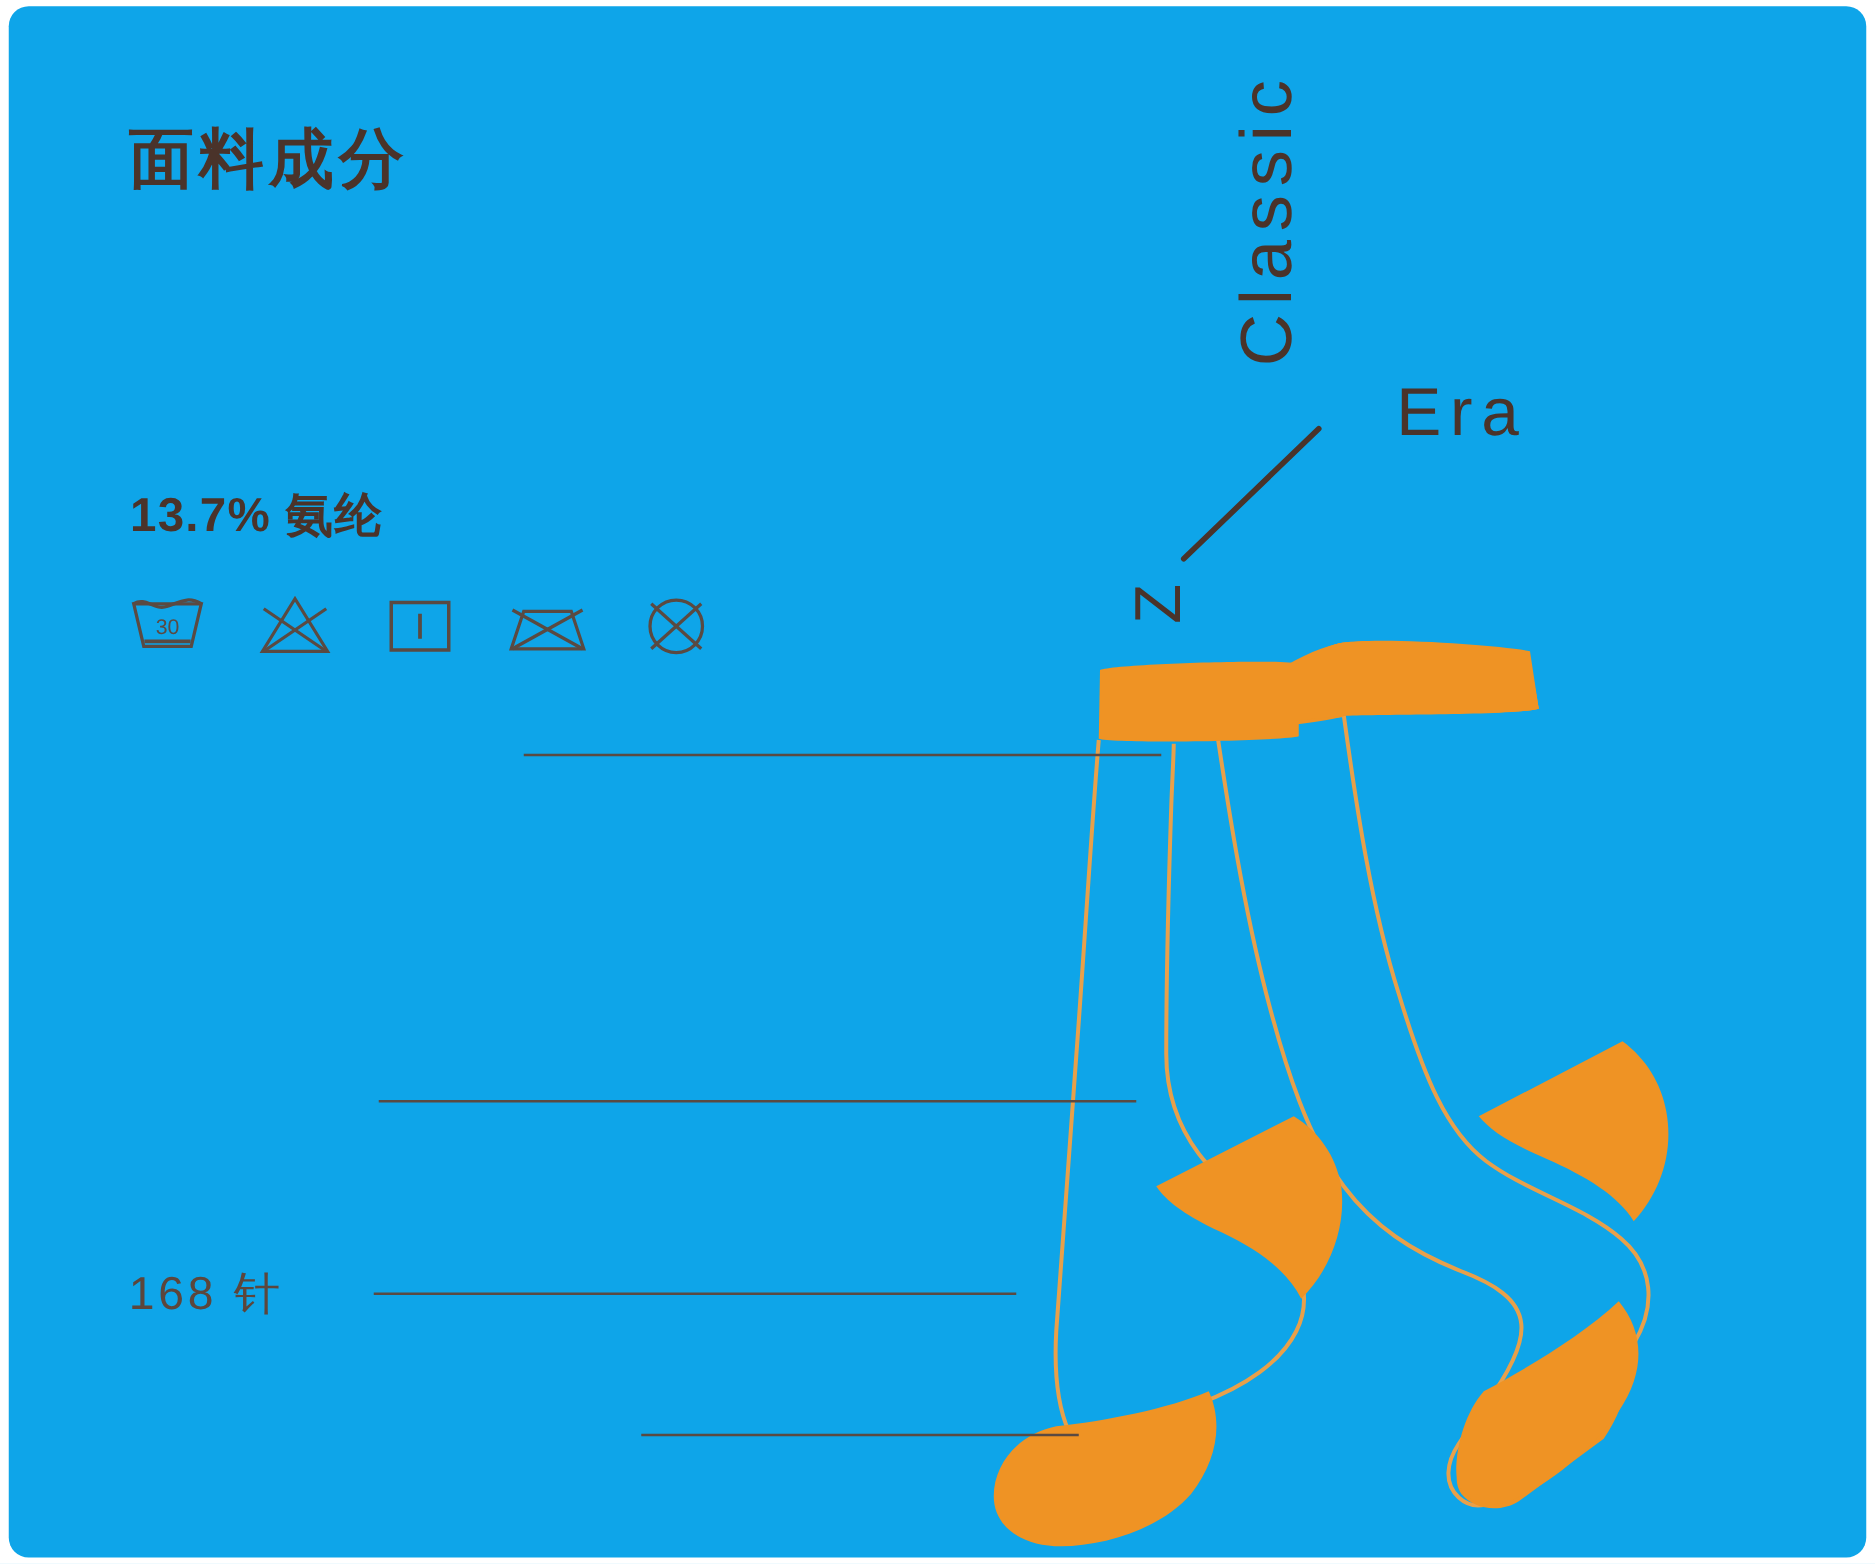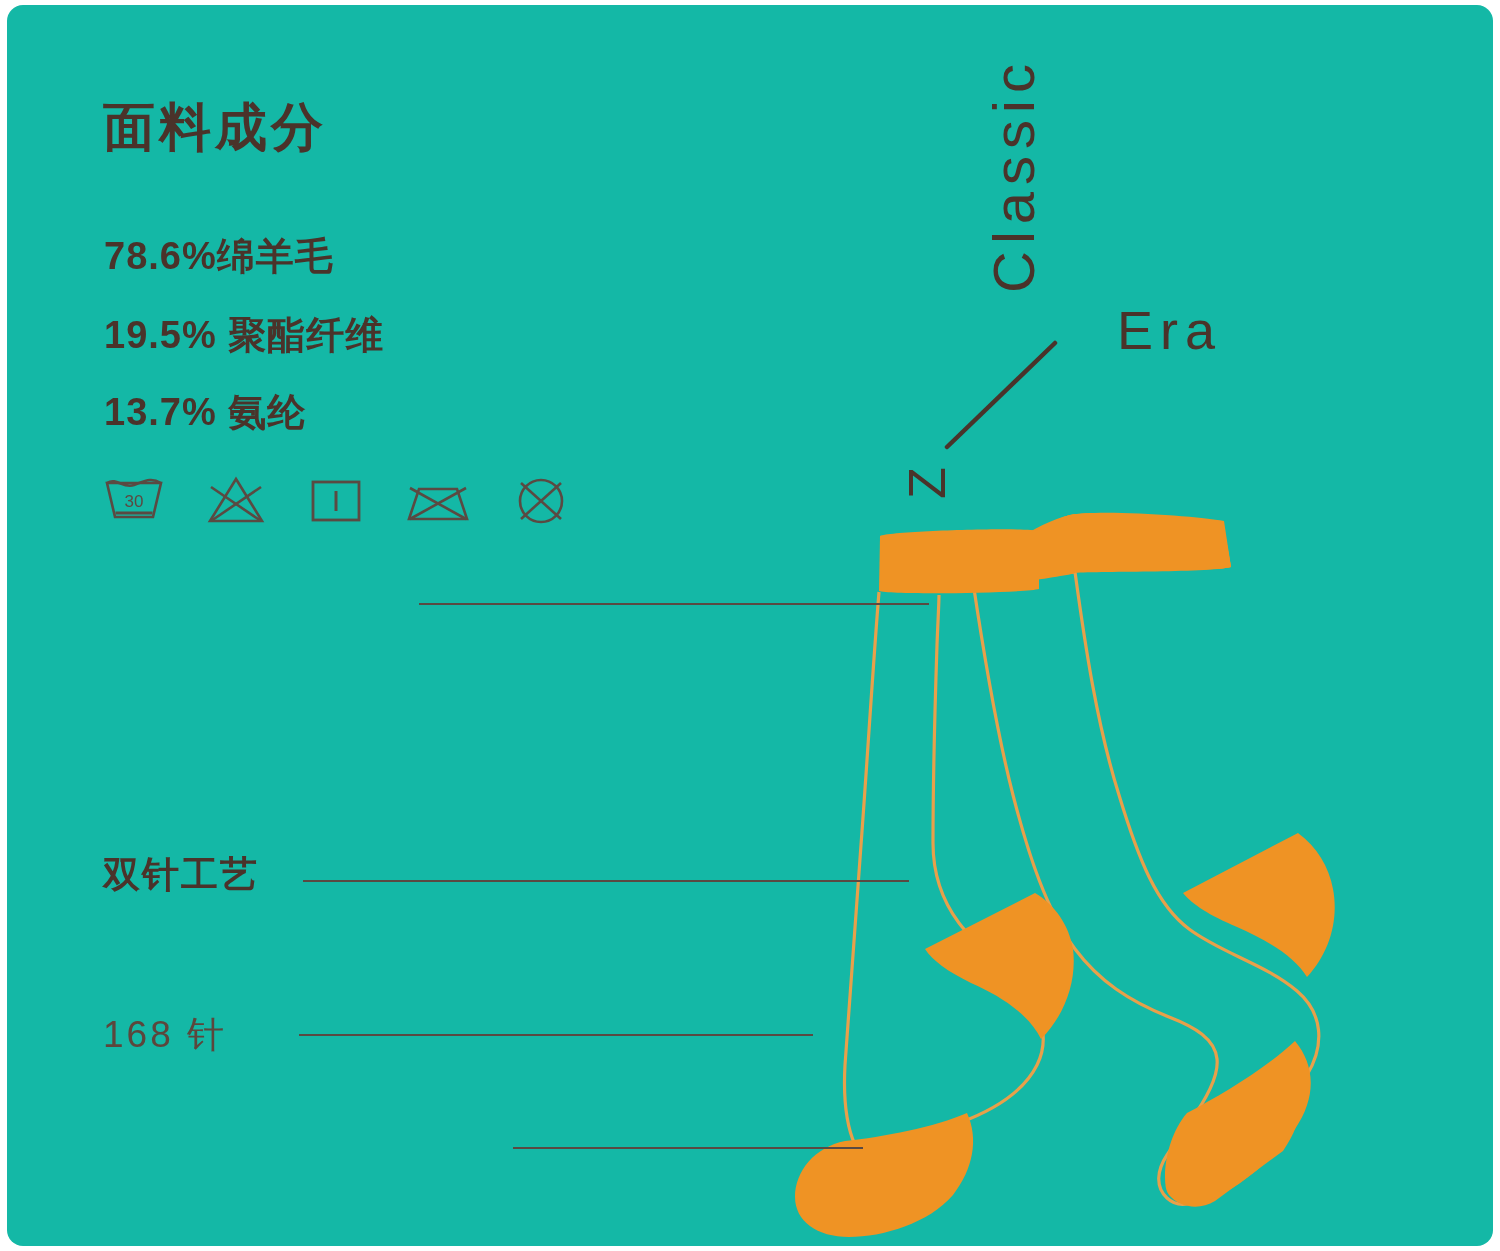--- a/index.html
+++ b/index.html
@@ -13,21 +13,21 @@
     overflow: hidden;
     font-family: "Liberation Sans", "DejaVu Sans", sans-serif;
   }
 
   #card {
     position: absolute;
     left: 7px;
     top: 5px;
     width: 1486px;
     height: 1241px;
-    background: #14b8a6;
+    background: #0ea5e9;
     border-radius: 16px;
     overflow: hidden;
   }
 
   
   #fabric-title {
     position: absolute;
     left: 96px;
     top: 88px;
     font-size: 52px;
@@ -256,22 +256,20 @@
                C876,1132 928,1122 960,1108
                C972,1134 966,1164 946,1190
                C922,1218 876,1232 842,1232
                C810,1232 788,1216 788,1192
                C788,1166 808,1142 838,1136 Z" fill="#ef9324"></path>
     </g>
   </svg>
 
   <div id="fabric-title">面料成分</div>
 
-  <div class="comp-line comp-0">78.6%绵羊毛</div>
-  <div class="comp-line comp-1">19.5% 聚酯纤维</div>
   <div class="comp-line comp-2">13.7% 氨纶</div>
 
   <div id="care-row">
 
     <svg class="care-sym" width="62" height="54" viewBox="0 0 62 54">
       <path d="M4,10 L58,10 L50,44 L12,44 Z" fill="none" stroke="#5a4a42" stroke-width="2.6"></path>
       <path d="M4,10 C14,4 20,16 31,12 C42,8 48,4 58,10" fill="none" stroke="#5a4a42" stroke-width="2.6"></path>
       <line x1="12.5" y1="40" x2="49.5" y2="40" stroke="#5a4a42" stroke-width="3"></line>
       <text x="31" y="34" text-anchor="middle" font-family="'Liberation Sans', sans-serif" font-size="17" fill="#5a4a42">30</text>
     </svg>
@@ -296,21 +294,20 @@
     <svg class="care-sym" width="60" height="54" viewBox="0 0 60 54">
       <circle cx="30" cy="28" r="21" fill="none" stroke="#5a4a42" stroke-width="2.6"></circle>
       <line x1="10" y1="46" x2="50" y2="10" stroke="#5a4a42" stroke-width="2.6"></line>
       <line x1="50" y1="46" x2="10" y2="10" stroke="#5a4a42" stroke-width="2.6"></line>
     </svg>
 
   </div>
 
   <div class="leader feat-0-line"></div>
 
-  <div class="feat-label feat-1-label">双针工艺</div>
   <div class="leader feat-1-line"></div>
 
   <div class="feat-label light feat-2-label">168 针</div>
   <div class="leader feat-2-line"></div>
 
   <div class="leader feat-3-line"></div>
 
   <div id="brand-classic">Classic</div>
   <div id="brand-era">Era</div>
   <div id="brand-z">Z</div>

